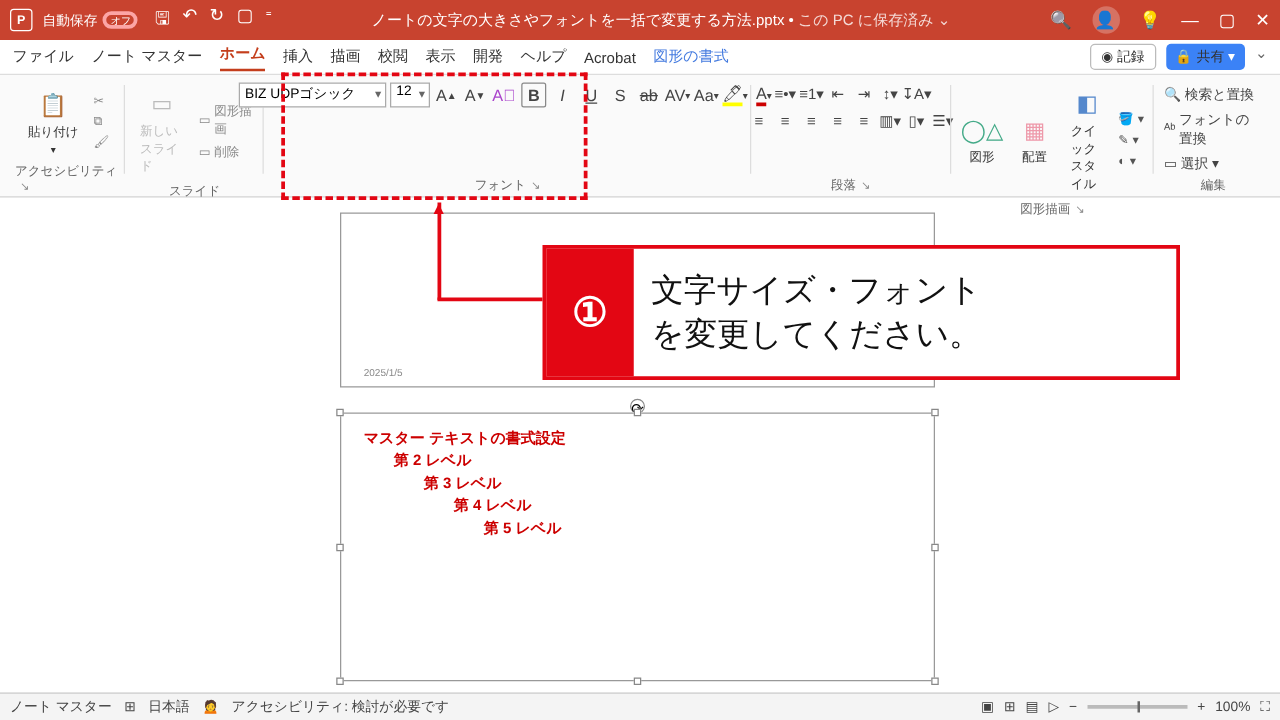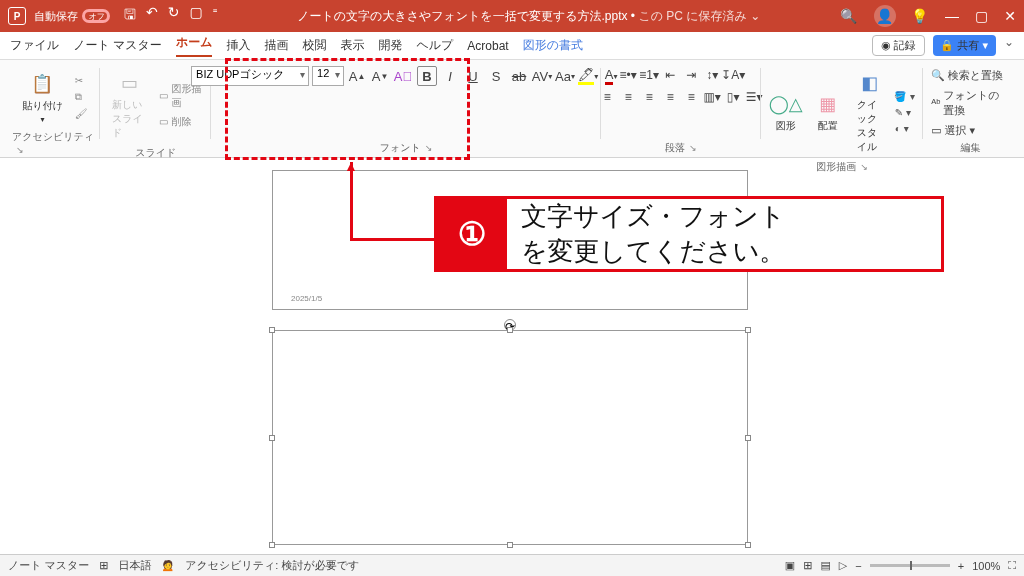--- a/index.html
+++ b/index.html
@@ -35,21 +35,21 @@
 .fontname { width:118px; height:20px; border:1px solid #aaa; font-size:11px; padding:0 14px 0 4px; background:#fff; position:relative; }
 .fontname:after { content:"▾"; position:absolute; right:3px; top:2px; font-size:10px; color:#666; }
 .fontsize { width:32px; height:20px; border:1px solid #aaa; font-size:11px; padding:0 14px 0 4px; background:#fff; position:relative; }
 .fontsize:after { content:"▾"; position:absolute; right:3px; top:2px; font-size:10px; color:#666; }
 .ibtn { width:20px; height:20px; display:flex; align-items:center; justify-content:center; font-size:13px; color:#444; cursor:pointer; border:1px solid transparent; }
 .ibtn.boxed { border:1px solid #888; border-radius:2px; }
 .ibtn.sm { width:18px; height:18px; font-size:12px; }
 .dashed { position:absolute; border:3px dashed #e30613; pointer-events:none; }
 .callout { position:absolute; display:flex; align-items:stretch; border:3px solid #e30613; background:#fff; }
 .callout .num { background:#e30613; color:#fff; width:70px; display:flex; align-items:center; justify-content:center; font-size:32px; font-weight:bold; }
-.callout .txt { padding:0 14px; font-size:26px; color:#111; font-weight:500; line-height:1.35; }
+.callout .txt { padding:16px 14px; font-size:26px; color:#111; font-weight:500; line-height:1.35; }
 .canvas { position:absolute; left:260px; top:170px; width:500px; height:360px; }
 .slide { position:absolute; left:12px; top:0; width:476px; height:140px; border:1px solid #999; background:#fff; }
 .slide .s-inner { position:absolute; left:12px; top:6px; font-size:9px; color:#444; line-height:1.4; }
 .slide .date { position:absolute; left:18px; bottom:6px; font-size:8px; color:#888; }
 .handle { width:6px; height:6px; background:#fff; border:1px solid #888; position:absolute; }
 .rothandle { position:absolute; width:12px; height:12px; border:1px solid #888; border-radius:50%; background:#fff; left:50%; transform:translateX(-50%); }
 .notes { position:absolute; left:12px; top:160px; width:476px; height:215px; border:1px solid #999; background:#fff; }
 .notes-text { position:absolute; left:18px; top:10px; font-size:12px; color:#c00; font-weight:bold; line-height:1.5; }
 .notes-text .l2{ margin-left:24px;} .notes-text .l3{ margin-left:48px;} .notes-text .l4{ margin-left:72px;} .notes-text .l5{ margin-left:96px;}
 .statusbar { position:absolute; bottom:0; left:0; right:0; height:22px; border-top:1px solid #ccc; background:#f4f4f4; display:flex; align-items:center; padding:0 8px; font-size:11px; color:#444; gap:10px; }
@@ -268,20 +268,27 @@
   </div>
   <div class="notes">
     <div class="handle" style="left:-4px;top:-4px"></div>
     <div class="handle" style="right:-4px;top:-4px"></div>
     <div class="handle" style="left:-4px;bottom:-4px"></div>
     <div class="handle" style="right:-4px;bottom:-4px"></div>
     <div class="handle" style="left:50%;top:-4px;margin-left:-3px"></div>
     <div class="handle" style="left:50%;bottom:-4px;margin-left:-3px"></div>
     <div class="handle" style="top:50%;left:-4px;margin-top:-3px"></div>
     <div class="handle" style="top:50%;right:-4px;margin-top:-3px"></div>
+    <div class="notes-text">
+      <div>マスター テキストの書式設定</div>
+      <div class="l2">第 2 レベル</div>
+      <div class="l3">第 3 レベル</div>
+      <div class="l4">第 4 レベル</div>
+      <div class="l5">第 5 レベル</div>
+    </div>
   </div>
 </div>
 
 <div class="arrow-line" style="left:350px; top:162px; width:3px; height:78px;"></div>
 <div class="arrow-line" style="left:350px; top:238px; width:86px; height:3px;"></div>
 <div style="position:absolute;left:344px;top:158px;color:#e30613;font-size:14px">▲</div>
 
 <div class="callout" style="left:434px; top:196px; width:510px;">
   <div class="num">①</div>
   <div class="txt" style="white-space:pre-line">文字サイズ・フォント

